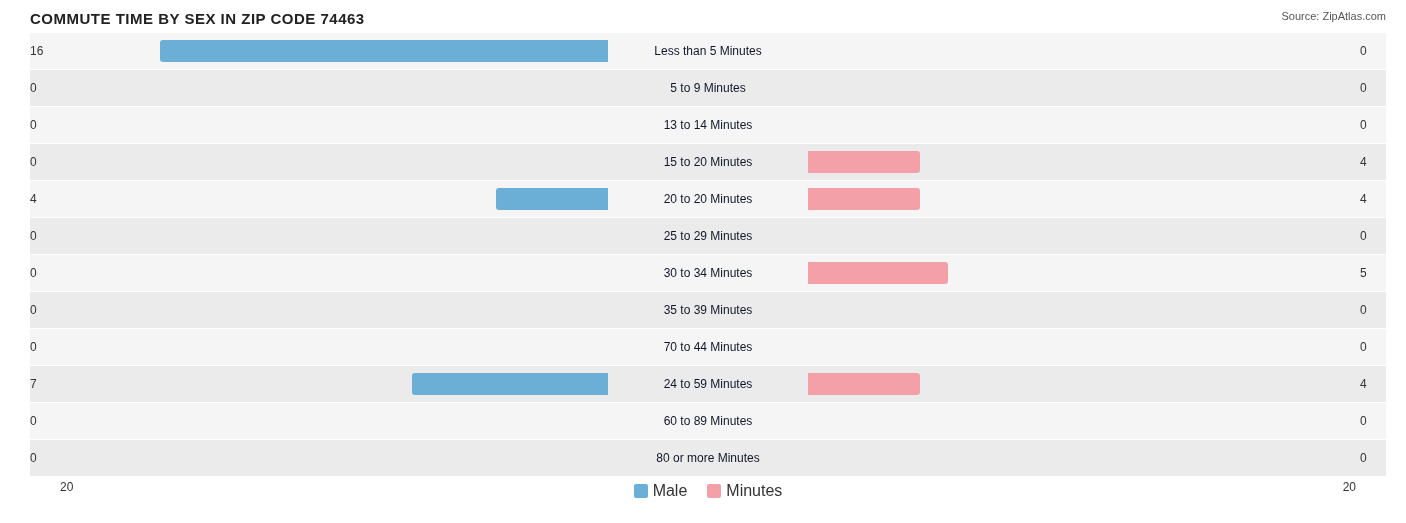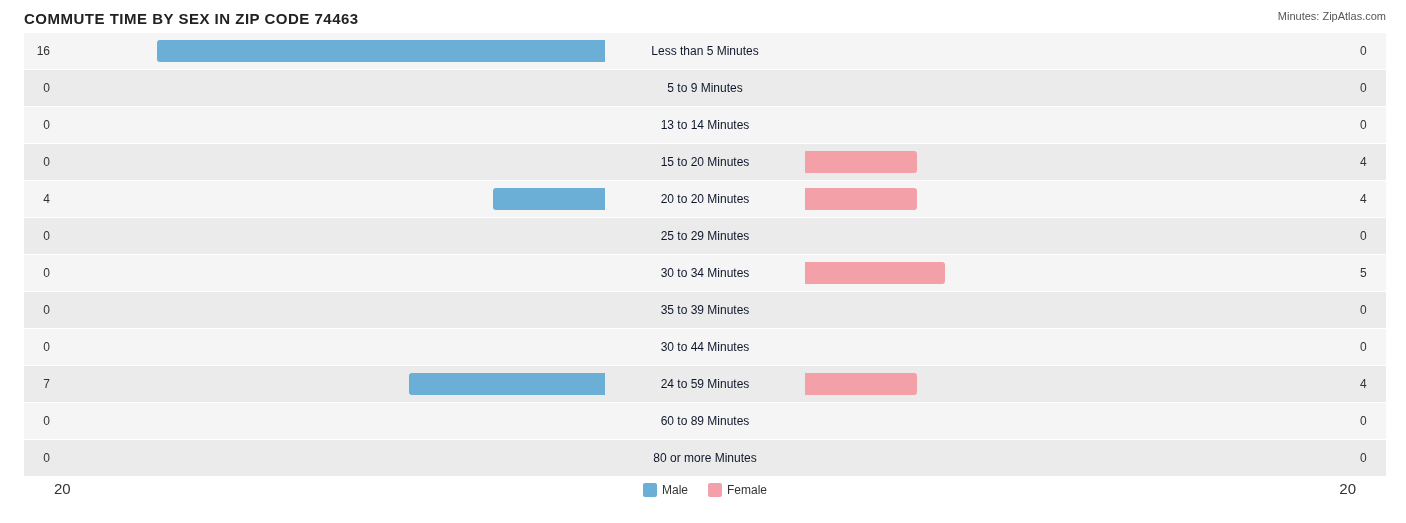--- a/index.html
+++ b/index.html
@@ -7,21 +7,21 @@
       font-family: Arial, sans-serif;
       background: #fff;
       width: 1406px;
       height: 523px;
       overflow: hidden;
       position: relative;
     }
     .chart-container {
       width: 1406px;
       height: 523px;
-      padding: 10px 20px 40px 24px;
+      padding: 10px 20px 40px 30px;
       position: relative;
       border-radius: 18px;
     }
     .title-row {
       display: flex;
       justify-content: space-between;
       align-items: flex-start;
       margin-bottom: 6px;
     }
     .chart-title {
@@ -46,21 +46,21 @@
       margin-bottom: 1px;
     }
     .bar-row:nth-child(odd) {
       background: #f5f5f5;
     }
     .bar-row:nth-child(even) {
       background: #ebebeb;
     }
     .left-val {
       width: 30px;
-      text-align: right;
+      text-align: left;
       font-size: 12px;
       color: #333;
       padding-right: 4px;
       flex-shrink: 0;
     }
     .bar-section-left {
       display: flex;
       justify-content: flex-end;
       align-items: center;
       flex: 1;
@@ -93,52 +93,52 @@
     }
     .right-val {
       width: 30px;
       text-align: left;
       font-size: 12px;
       color: #333;
       padding-left: 4px;
       flex-shrink: 0;
     }
     .axis-label {
-      font-size: 15px;
+      font-size: 12px;
       color: #333;
     }
     .legend-row {
       display: flex;
       justify-content: center;
       align-items: center;
       gap: 20px;
       margin-top: 2px;
     }
     .legend-item {
       display: flex;
       align-items: center;
       gap: 5px;
-      font-size: 12px;
+      font-size: 16px;
       color: #333;
     }
     .legend-box {
       width: 14px;
       height: 14px;
       border-radius: 2px;
     }
     .male-color { background: #6baed6; }
     .female-color { background: #f4a0a8; }
   </style>
 </head>
 <body>
 
 <div class="chart-container">
   <div class="title-row">
     <span class="chart-title">COMMUTE TIME BY SEX IN ZIP CODE 74463</span>
-    <span class="source-text">Minutes: ZipAtlas.com</span>
+    <span class="source-text">Source: ZipAtlas.com</span>
   </div>
 
   <div class="bars-area" id="bars-area">
 
   <div class="bar-row">
       <div class="left-val">16</div>
       <div class="bar-section-left">
         <div class="male-bar" style="width:448px;"></div>
       </div>
       <div class="label-center">Less than 5 Minutes</div>
@@ -222,21 +222,21 @@
       <div class="bar-section-right">
         <div class="female-bar" style="width:0px;"></div>
       </div>
       <div class="right-val">0</div>
     </div>
       <div class="bar-row">
       <div class="left-val">0</div>
       <div class="bar-section-left">
         <div class="male-bar" style="width:0px;"></div>
       </div>
-      <div class="label-center">30 to 44 Minutes</div>
+      <div class="label-center">70 to 44 Minutes</div>
       <div class="bar-section-right">
         <div class="female-bar" style="width:0px;"></div>
       </div>
       <div class="right-val">0</div>
     </div>
       <div class="bar-row">
       <div class="left-val">7</div>
       <div class="bar-section-left">
         <div class="male-bar" style="width:196px;"></div>
       </div>
@@ -272,18 +272,18 @@
 
   <div style="display:flex; justify-content:space-between; padding: 2px 30px 0 30px; margin-top:2px;">
     <span class="axis-label">20</span>
     <div class="legend-row">
       <div class="legend-item">
         <div class="legend-box male-color"></div>
         <span>Male</span>
       </div>
       <div class="legend-item">
         <div class="legend-box female-color"></div>
-        <span>Female</span>
+        <span>Minutes</span>
       </div>
     </div>
     <span class="axis-label">20</span>
   </div>
 </div>
 
 </body></html>

